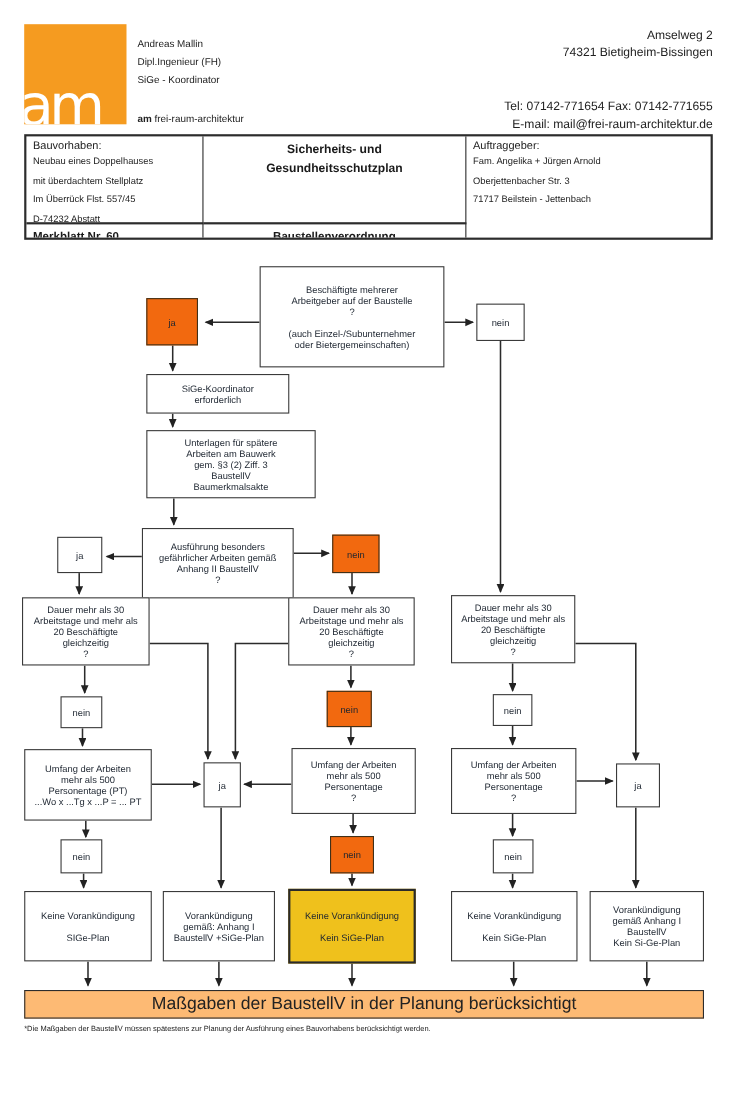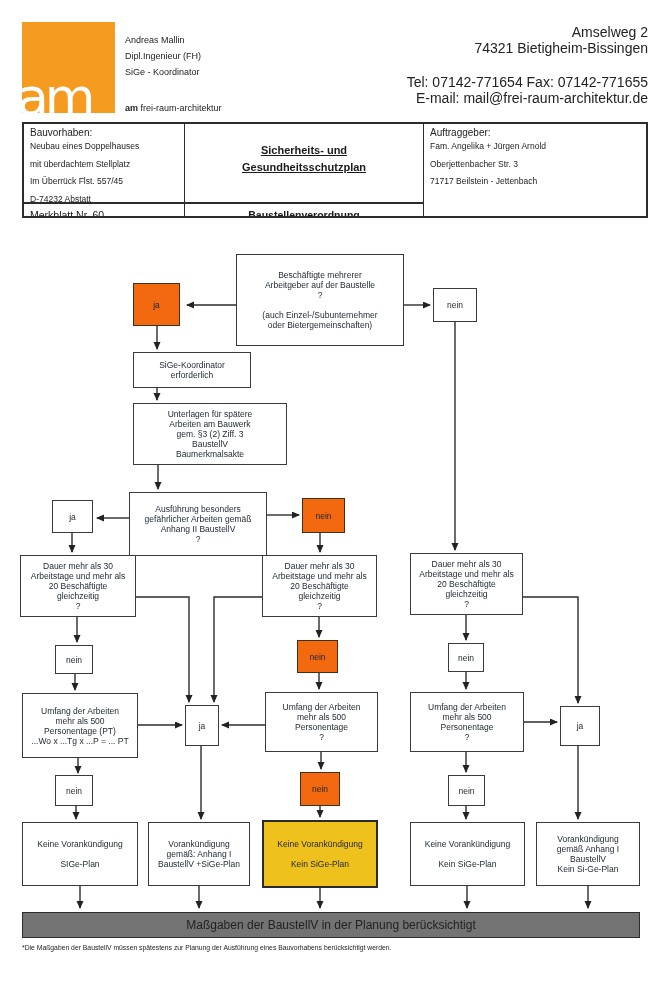--- a/index.html
+++ b/index.html
@@ -4,46 +4,46 @@
 <style>
   html,body{margin:0;padding:0;background:#ffffff;}
   .page{position:relative;width:666px;height:1000px;background:#fff;overflow:hidden;
         font-family:"Liberation Sans",sans-serif;color:#111;}
   
   .logo{position:absolute;left:22px;top:22px;width:93px;height:91px;background:#f59b20;overflow:hidden;}
   .logo .logo-am{position:absolute;left:-5px;bottom:-14px;font-family:"DejaVu Sans",sans-serif;
         font-size:52px;font-weight:400;color:#fff;letter-spacing:-4px;}
   .hdr-left{position:absolute;left:125px;top:32px;font-size:9px;line-height:16px;color:#222;}
   .hdr-left .firm{margin-top:20px;}
-  .hdr-right{position:absolute;right:18px;top:24px;text-align:right;font-size:14px;line-height:16px;color:#222;}
-  .hdr-right .block2{margin-top:18px;}
+  .hdr-right{position:absolute;right:18px;top:24px;text-align:right;font-size:11px;line-height:16px;color:#222;}
+  .hdr-right .block2{margin-top:33px;}
   
   .info-table{position:absolute;left:22px;top:122px;width:626px;height:96px;border:2px solid #2c2c2c;
         box-sizing:border-box;display:grid;grid-template-columns:161px 239px auto;grid-template-rows:78px auto;}
   .cell{box-sizing:border-box;padding:3px 6px;overflow:hidden;}
   .cb{border-right:1.5px solid #2c2c2c;}
   .rt{border-top:2px solid #2c2c2c;}
   .cell .lbl{font-size:10px;margin-bottom:3px;color:#222;}
   .cell .ln{font-size:8.5px;margin-bottom:7.5px;color:#222;}
-  .c2{ text-align:center;font-weight:bold;font-size:11px;line-height:17px;padding-top:18px;color:#1a1a1a;text-decoration:underline;}
-  .mb{font-weight:normal;font-size:10.5px;line-height:16px;color:#1a1a1a;}
+  .c2{ text-align:center;font-weight:bold;font-size:11px;line-height:17px;padding-top:4px;color:#1a1a1a;}
+  .mb{font-weight:bold;font-size:10.5px;line-height:16px;color:#1a1a1a;}
   .vb{text-align:center;font-weight:bold;font-size:10.5px;line-height:16px;color:#1a1a1a;}
   .pl{font-size:9.5px;line-height:16px;color:#222;}
   .pl .row1{display:flex;justify-content:space-between;}
   .pl .row2{padding-left:5px;}
   
-  .flow{position:absolute;left:0;top:248px;width:666px;height:712px;}
+  .flow{position:absolute;left:0;top:236px;width:666px;height:712px;}
   .flow svg{position:absolute;left:0;top:0;}
   .node{position:absolute;box-sizing:border-box;border:1.8px solid #3a3a3a;background:#fff;
         display:flex;align-items:center;justify-content:center;text-align:center;
         white-space:pre-line;font-size:8.5px;line-height:10px;color:#1d2530;padding:1px;}
   .node.orange{background:#f2690f;border-color:#403018;}
   .node.yellow{background:#efc11c;border-color:#2a2a2a;border-width:2px;}
-  .bar{position:absolute;box-sizing:border-box;border:1.6px solid #2c2c2c;background:#737373;
-        display:flex;align-items:center;justify-content:center;font-size:12px;color:#222;}
+  .bar{position:absolute;box-sizing:border-box;border:1.6px solid #2c2c2c;background:#fdba74;
+        display:flex;align-items:center;justify-content:center;font-size:16px;color:#222;}
   .footnote{position:absolute;font-size:6.8px;color:#222;}
 </style>
 </head>
 <body>
 
 <div class="page">
 
   <div class="logo">
     <span class="logo-am">am</span>
   </div>
@@ -135,21 +135,21 @@
     </svg>
 
     <div class="node" style="left:236px;top:6px;width:168px;height:92px;">Beschäftigte mehrerer
 Arbeitgeber auf der Baustelle
 ?
 
 (auch Einzel-/Subunternehmer
 oder Bietergemeinschaften)</div>
     <div class="node orange" style="left:133px;top:35px;width:47px;height:43px;">ja</div>
     <div class="node" style="left:433px;top:40px;width:44px;height:34px;">nein</div>
-    <div class="node" style="left:133px;top:104px;width:118px;height:36px;">SiGe-Koordinator
+    <div class="node" style="left:133px;top:104px;width:130px;height:36px;">SiGe-Koordinator
 erforderlich</div>
     <div class="node" style="left:133px;top:155px;width:154px;height:62px;">Unterlagen für spätere
 Arbeiten am Bauwerk
 gem. §3 (2) Ziff. 3
 BaustellV
 Baumerkmalsakte</div>
     <div class="node" style="left:129px;top:244px;width:138px;height:64px;">Ausführung besonders
 gefährlicher Arbeiten gemäß
 Anhang II BaustellV
 ?</div>

